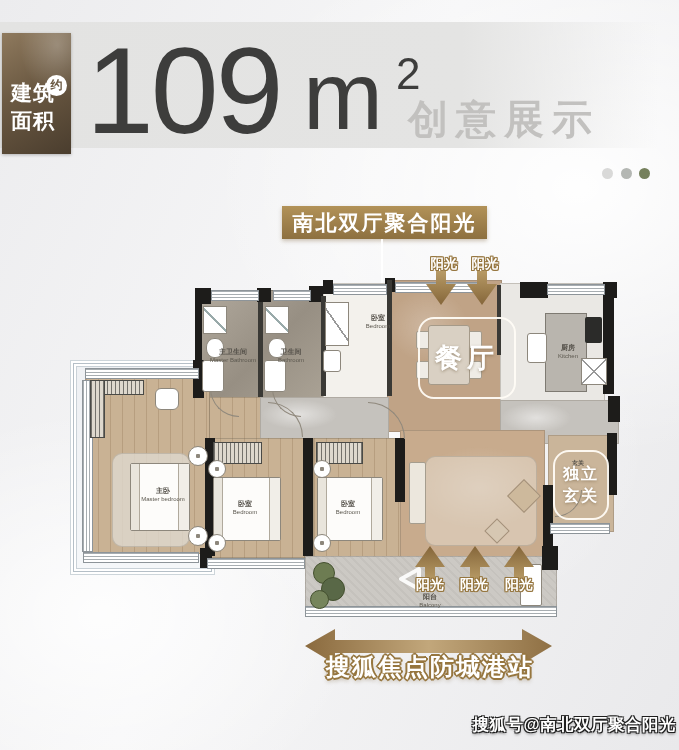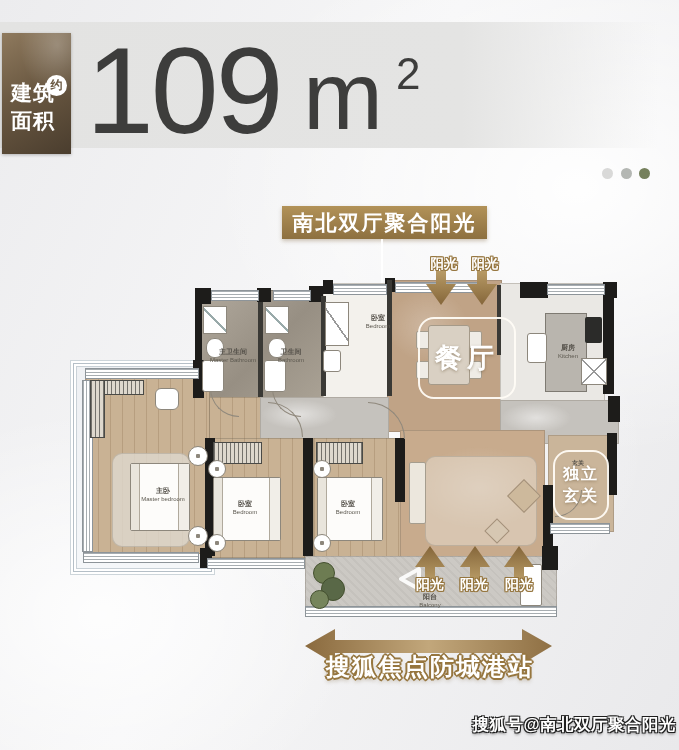--- a/index.html
+++ b/index.html
@@ -137,20 +137,21 @@
   <div class="abs areabox">
     <div class="zh">
       <span>建筑</span><br>
       <span>面积</span>
     </div>
     <div class="approx">约</div>
   </div>
   <div class="abs num n109">109</div>
   <div class="abs num nm">m</div>
   <div class="abs num nsup">2</div>
+  <div class="abs subtitle">创意展示</div>
   <div class="abs dot dot1"></div>
   <div class="abs dot dot2"></div>
   <div class="abs dot dot3"></div>
 
   <div class="abs callout">南北双厅聚合阳光</div>
   <div class="abs leadV"></div>
   <div class="abs leadH"></div>
   <div class="abs ring"></div>
 
   <div class="abs" id="plan">

